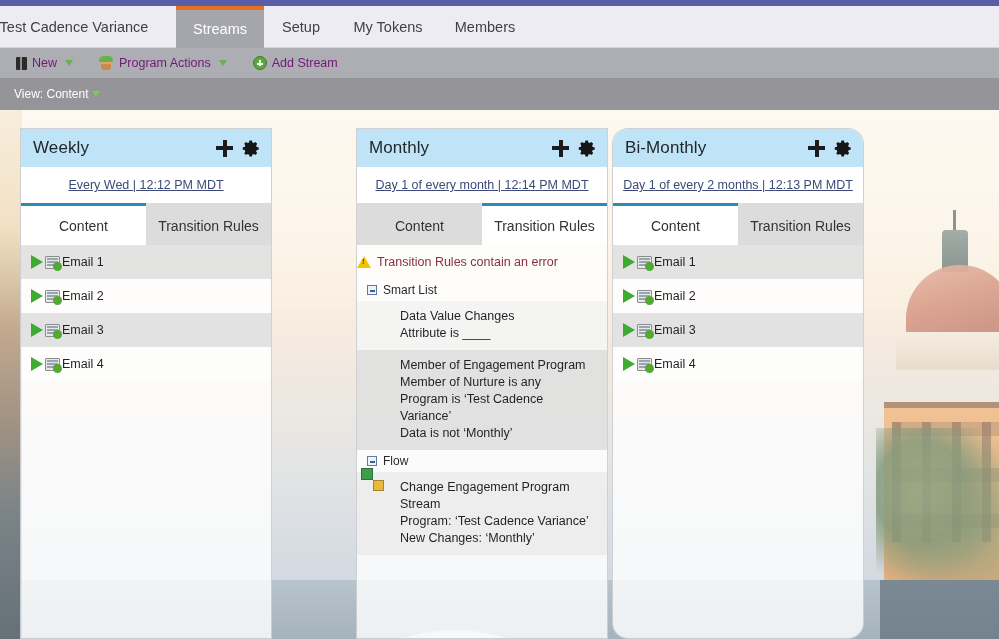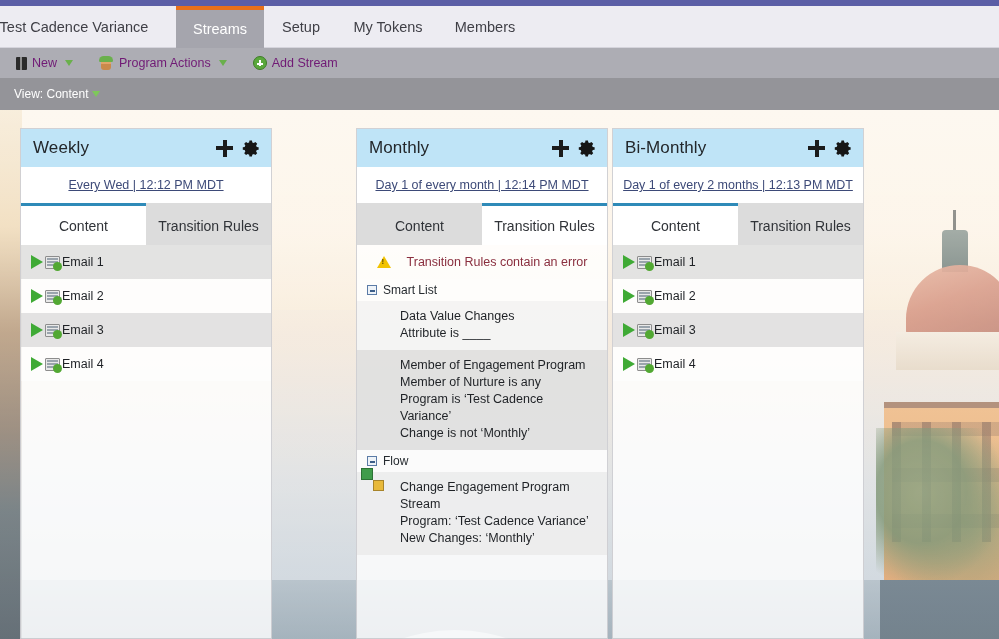--- a/index.html
+++ b/index.html
@@ -188,21 +188,21 @@
   
   .panel {
     position: absolute; top: 128px; width: 252px; height: 511px;
     background: rgba(255,255,255,.80);
     border: 1px solid rgba(190,190,195,.7);
     display: flex; flex-direction: column;
     overflow: hidden;
   }
   #panel-0 { left: 20px; }
   #panel-1 { left: 316px; margin-left: 40px; }
-  #panel-2 { left: 612px; }
+  #panel-2 { left: 612px; border-radius: 16px; }
 
   .panel-head {
     height: 38px; background: #bfe4f7;
     display: flex; align-items: center; padding: 0 10px 0 12px;
     flex: 0 0 auto;
   }
   .panel-title {
     font-size: 17px; color: #23272b; flex: 1; letter-spacing: .1px;
   }
   .head-actions { display: flex; align-items: center; gap: 9px; }
@@ -265,21 +265,21 @@
     box-shadow: 0 3px 0 #9aa4ad, 0 6px 0 #9aa4ad;
   }
   .ic-email::after {
     content:""; position:absolute; right:-3px; bottom:-3px;
     width:9px; height:9px; border-radius:50%;
     background:#52a833;
   }
 
   
   .err-line {
-    display: flex; align-items: center; justify-content: center; gap: 16px;
+    display: flex; align-items: center; gap: 6px;
     height: 34px; font-size: 12.5px; color: #8a2f3f;
   }
   .ic-warn {
     width: 0; height: 0; flex: 0 0 auto;
     border-left: 7px solid transparent;
     border-right: 7px solid transparent;
     border-bottom: 12px solid #f2c300;
     position: relative;
   }
   .ic-warn::after {
@@ -482,21 +482,21 @@
               <span>Data Value Changes</span>
               <span>Attribute is ____</span>
             </span>
           </div>
           <div class="rule-item shade-b">
             <span class="rule-ic"><span class="ic-flag"></span></span>
             <span class="rule-text">
               <span>Member of Engagement Program</span>
               <span>Member of Nurture is any</span>
               <span>Program is ‘Test Cadence Variance’</span>
-              <span>Change is not ‘Monthly’</span>
+              <span>Data is not ‘Monthly’</span>
             </span>
           </div>
           <div class="rule-group">
             <span class="ic-collapse"></span>
             <span>Flow</span>
           </div>
           <div class="rule-item shade-c">
             <span class="rule-ic"><span class="ic-flow"></span></span>
             <span class="rule-text">
               <span>Change Engagement Program Stream</span>

